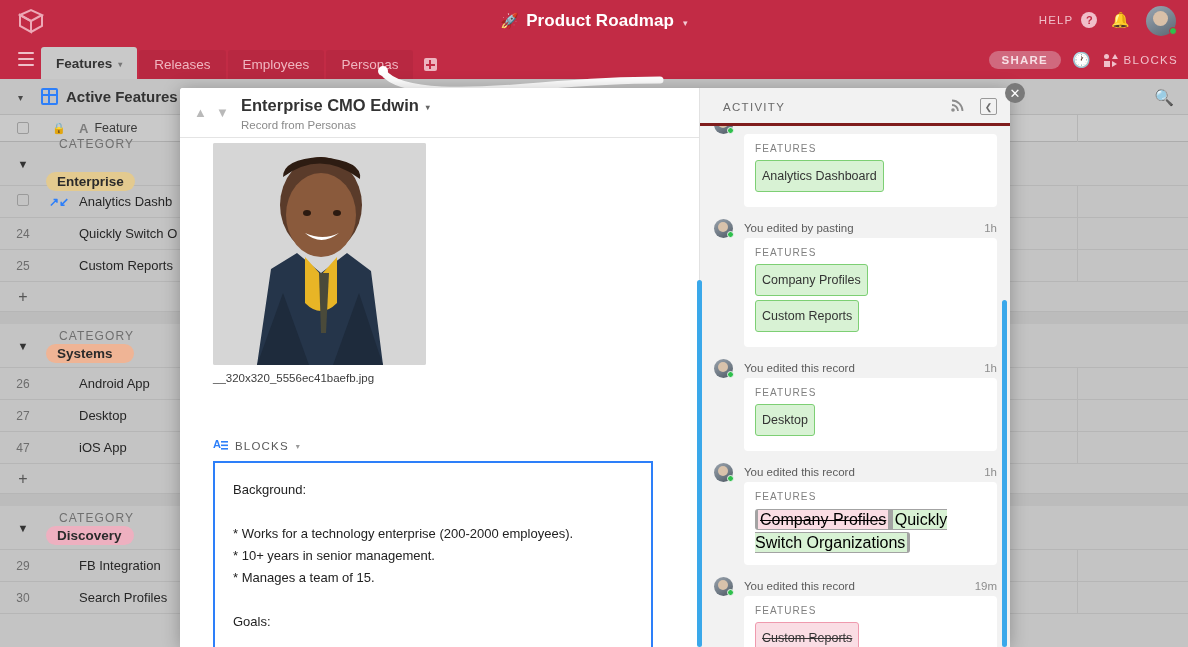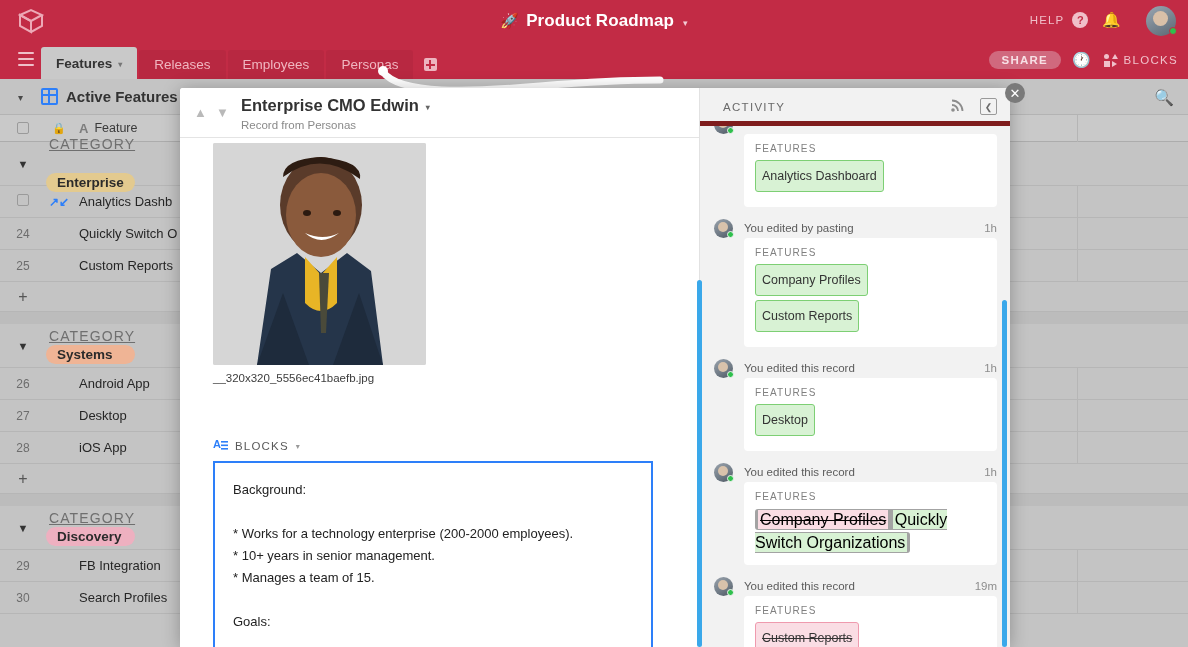--- a/index.html
+++ b/index.html
@@ -23,21 +23,21 @@
     gap: 7px; pointer-events: none;
   }
   .app-title .rocket { font-size: 15px; color: #f0c4cd; }
   .app-title .ttl {
     font-size: 17px; font-weight: bold; color: #ffffff; letter-spacing: .1px;
   }
   .app-title .caret {
     font-size: 9px; color: #f3ccd4; margin-left: 2px; margin-top: 3px;
   }
   .help-group {
-    position: absolute; right: 67px; top: 11px;
+    position: absolute; right: 58px; top: 11px;
     display: flex; align-items: center; gap: 8px;
   }
   .help-label {
     font-size: 11.5px; letter-spacing: 1.1px; color: #f0bfc9; font-weight: normal;
   }
   .q-circle {
     width: 16px; height: 16px; border-radius: 50%; background: #f0bfc9;
     color: #c22b45; font-size: 11px; font-weight: bold;
     display: flex; align-items: center; justify-content: center;
   }
@@ -169,21 +169,21 @@
     overflow: hidden; white-space: nowrap;
   }
   .cell-blank { height: 32px; border-right: 1px solid #b6b6b6; }
 
   .group-head {
     height: 44px; display: flex; align-items: center;
     border-bottom: 1px solid #b6b6b6; background: #c4c4c4;
   }
   .group-head .gcaret { width: 46px; text-align: center; font-size: 11px; color: #333; }
   .group-head .gbody { display: flex; flex-direction: column; gap: 1px; }
-  .cat-label { font-size: 14px; letter-spacing: 1.1px; color: #6f6f6f; margin-left: 3px; text-decoration: underline; }
+  .cat-label { font-size: 12px; letter-spacing: 1.1px; color: #6f6f6f; margin-left: 13px; }
   .cat-pill {
     display: inline-block; padding: 2px 11px; border-radius: 11px;
     font-size: 13.5px; font-weight: bold; color: #2b2b2b;
   }
   .group-gap { height: 12px; background: #bcbcbc; }
   .addrow { height: 30px; display: flex; align-items: center; border-bottom: 1px solid #b6b6b6; }
   .addrow .plus { width: 46px; text-align: center; font-size: 16px; color: #555; }
 
   
   .pill {
@@ -255,21 +255,21 @@
 
   .modal-scroll-left {
     position: absolute; left: 697px; top: 280px; width: 5px; height: 367px;
     background: #3aa8ea; border-radius: 3px;
   }
 
   .modal-right {
     width: 311px; height: 559px; background: #f2f2f2;
     border-left: 1px solid #e2e2e2; position: relative;
   }
-  .act-head { height: 38px; position: relative; border-bottom: 5px solid #7f1d1d; background: #f2f2f2; }
+  .act-head { height: 38px; position: relative; border-bottom: 3px solid #7f1d1d; background: #f2f2f2; }
   .act-title {
     position: absolute; left: 23px; top: 13px; font-size: 11.5px;
     letter-spacing: 1.3px; color: #6a6a6a;
   }
   .rss-ic { position: absolute; right: 45px; top: 10px; font-size: 14px; color: #8d8d8d; }
   .collapse-btn {
     position: absolute; right: 13px; top: 10px; width: 17px; height: 17px;
     border: 1.4px solid #9a9a9a; border-radius: 2px;
     display: flex; align-items: center; justify-content: center;
     font-size: 9px; color: #6a6a6a;
@@ -513,21 +513,21 @@
         <span class="cell-blank" style="width:131px;"></span>
         <span class="cell-blank" style="width:108px;display:flex;align-items:center;padding-left:7px;">
           <span class="pill" style="background:#2c6ecb;">Low</span>
         </span>
         <span class="cell-blank" style="width:300px;display:flex;align-items:center;padding-left:7px;">
           <span class="pill" style="background:#2c6ecb;">Blog p</span>
         </span>
       </div>
 
       <div class="row">
-        <span class="num">28</span>
+        <span class="num">47</span>
         <span class="expand-wrap"></span>
         <span class="feat">iOS App</span>
         <span class="cell-blank" style="width:303px;"></span>
         <span class="cell-blank" style="width:131px;"></span>
         <span class="cell-blank" style="width:108px;display:flex;align-items:center;padding-left:7px;">
           <span class="pill" style="background:#dda116;">Medium</span>
         </span>
         <span class="cell-blank" style="width:300px;display:flex;align-items:center;padding-left:7px;">
           <span class="pill" style="background:#2c6ecb;">Blog p</span>
         </span>

